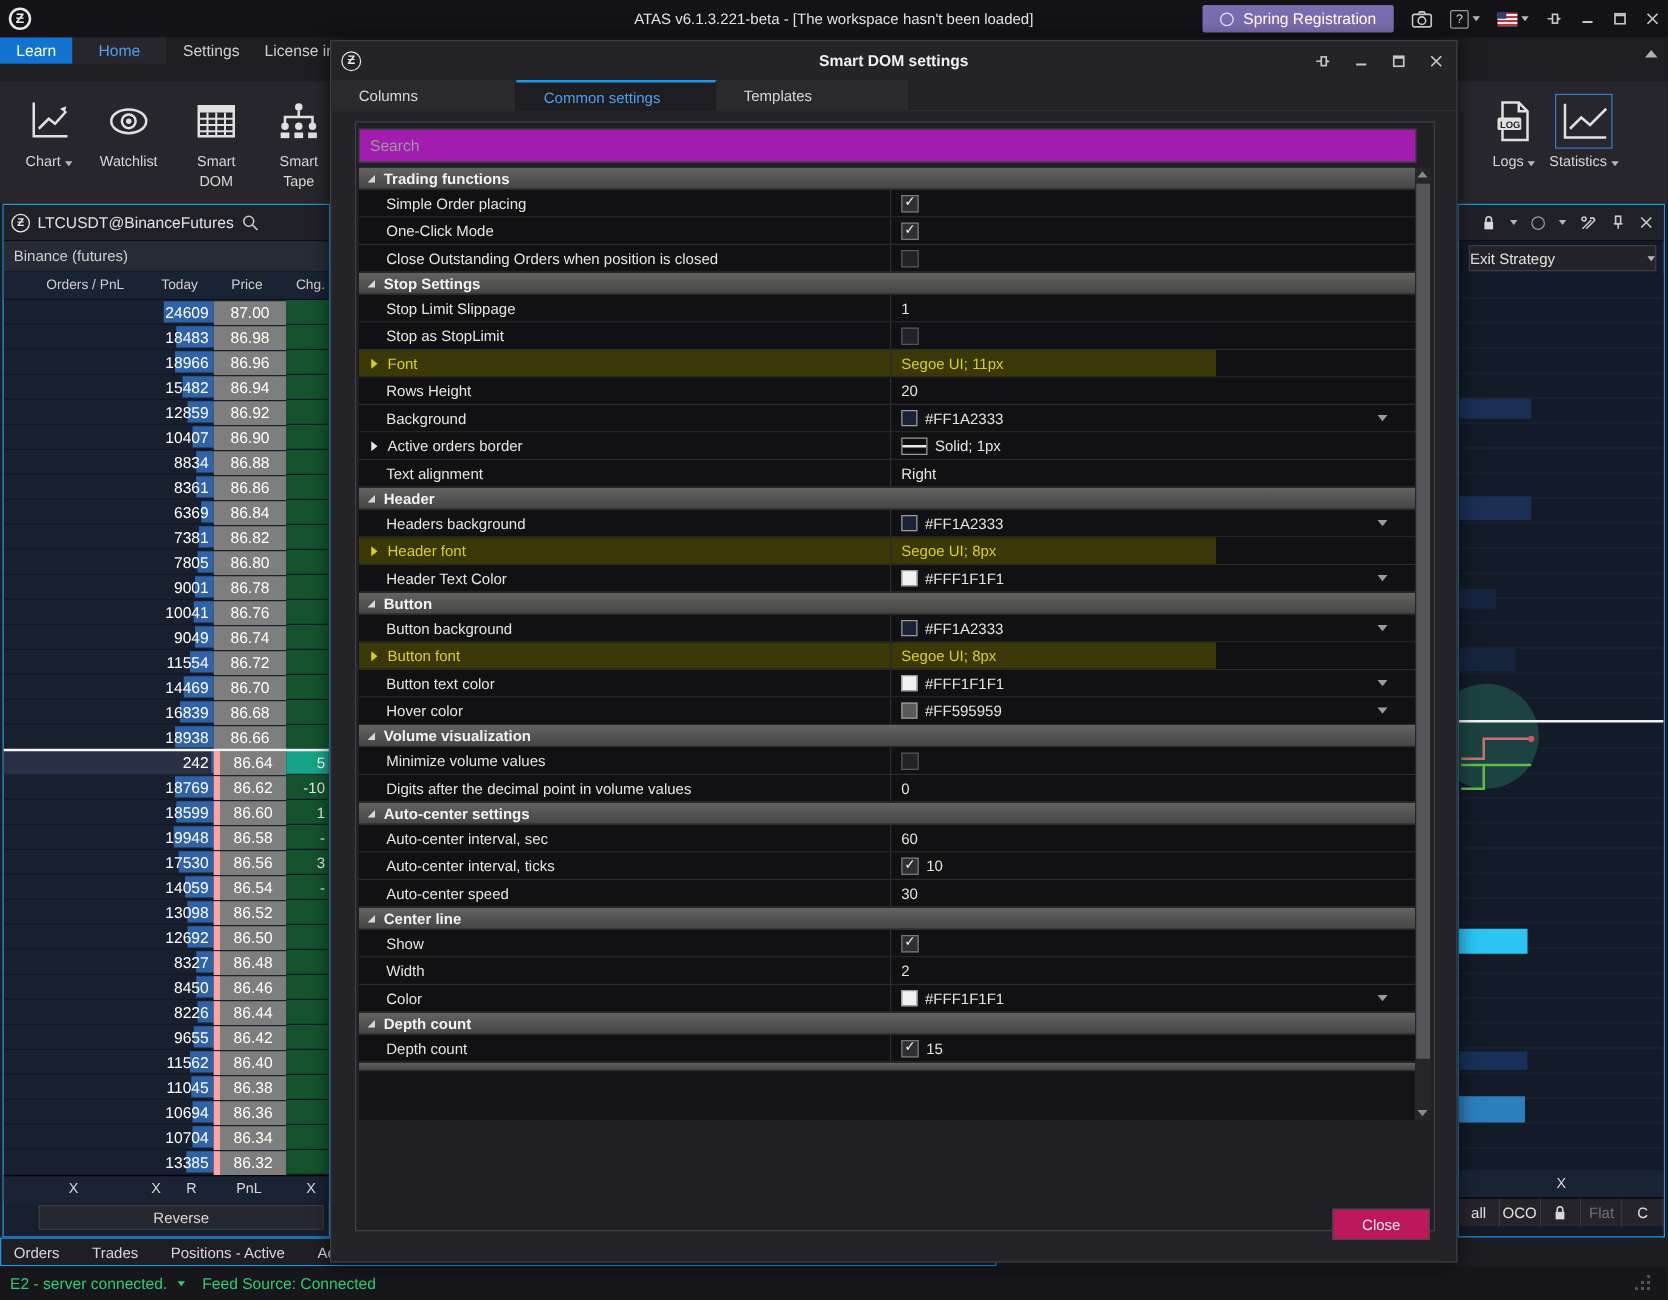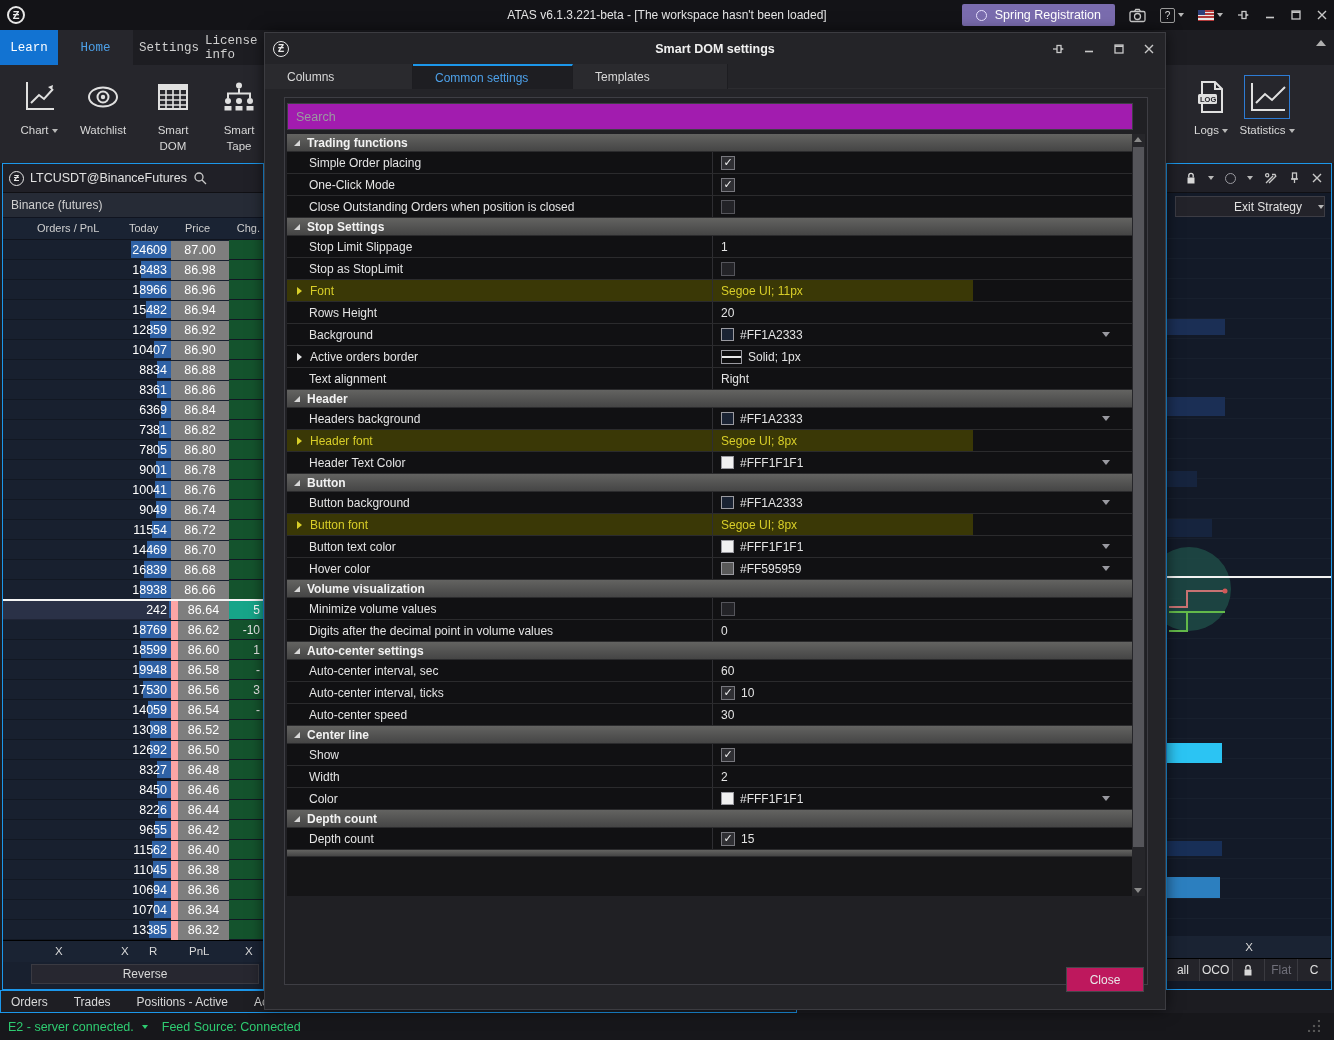--- a/index.html
+++ b/index.html
@@ -17,21 +17,21 @@
   #reg-btn{background:#7a6cae;color:#fff;border-radius:2px;height:22px;padding:0 14px;display:flex;align-items:center;gap:8px;font-size:12.5px;}
   #reg-btn .ring{width:11px;height:11px;border:1.5px solid #e8e2ff;border-radius:50%;}
   .tb-ico{color:#c8c8c8;display:flex;align-items:center;gap:3px;}
   .caret{width:0;height:0;border-left:3.5px solid transparent;border-right:3.5px solid transparent;border-top:4px solid #b8b8b8;display:inline-block;}
   .qbox{border:1px solid #9a9a9a;width:15px;height:15px;display:flex;align-items:center;justify-content:center;color:#d8d8d8;font-size:10px;border-radius:2px;}
   .usflag{width:16px;height:11px;background:repeating-linear-gradient(#b23a3a 0 1.6px,#e8e8e8 1.6px 3.2px);position:relative;}
   .usflag:after{content:"";position:absolute;left:0;top:0;width:7px;height:5px;background:#2e3f7a;}
 
   
   #ribbon-tabs{left:0;top:30px;width:1334px;height:35px;background:#1d1d22;}
-  .rtab{position:absolute;top:0;height:35px;display:flex;align-items:center;justify-content:center;font-size:12.5px;color:#d0d0d0;font-family:Liberation Mono, monospace;}
+  .rtab{position:absolute;top:0;height:21px;display:flex;align-items:center;justify-content:center;font-size:12.5px;color:#d0d0d0;}
   .rtab.learn{background:#1273d2;color:#fff;}
   .rtab.active{background:#26262c;color:#4da0e8;}
   #ribbon-body{left:0;top:65px;width:1334px;height:98px;background:#26262c;}
   .tool{position:absolute;top:6px;width:62px;height:86px;display:flex;flex-direction:column;align-items:center;color:#d8d8d8;}
   .tool .ibox{width:46px;height:44px;display:flex;align-items:center;justify-content:center;margin-top:4px;}
   .tool .ibox.sel{border:1px solid #2d7bd4;}
   .tool .tlabel{margin-top:5px;font-size:11.5px;text-align:center;line-height:1.15;display:flex;align-items:center;gap:3px;flex-direction:column;}
   .tool .lrow{display:flex;align-items:center;gap:3px;}
   #collapse-ribbon{right:8px;top:40px;width:0;height:0;border-left:5px solid transparent;border-right:5px solid transparent;border-bottom:6px solid #b0b0b0;}
 
@@ -40,21 +40,21 @@
   #dom-head{height:29px;background:#202027;display:flex;align-items:center;gap:6px;padding:0 6px;color:#e2e2e2;font-size:12.5px;border-bottom:1px solid #101014;}
   #dom-sub{height:25px;background:#262b36;display:flex;align-items:center;padding:0 8px;color:#cfcfcf;border-bottom:1px solid #101420;}
   #dom-colhead{height:22px;background:#1a2333;position:relative;color:#cfcfcf;font-size:11px;border-bottom:1px solid #10141e;}
   #dom-rows{position:relative;}
   .dom-row{height:20px;position:relative;border-bottom:1px solid rgba(0,0,0,.25);}
   .dom-row.sel{background:#2a3147;}
   .cell-today{position:absolute;left:80px;top:0;width:88px;height:100%;}
   .cell-today .bar{position:absolute;right:0;top:1px;bottom:1px;background:#2f62a6;}
   .cell-today .v{position:absolute;right:4px;top:2.5px;color:#fff;font-size:12.5px;}
   .cell-price{position:absolute;left:168px;top:0;width:58px;height:19px;background:#7e7e7e;color:#fff;display:flex;align-items:center;justify-content:center;font-size:12.5px;margin-top:0.5px;}
-  .dom-row.bid .cell-price{border-left:7px solid #fca5a5;}
+  .dom-row.bid .cell-price{border-left:5px solid #fca5a5;}
   .cell-chg{position:absolute;left:226px;top:0;width:34px;height:100%;background:#14532d;color:#e8e8e8;font-size:12px;display:flex;align-items:center;justify-content:flex-end;padding-right:3px;}
   .cell-chg.grn{background:#17a589;color:#fff;}
   #center-line{position:absolute;left:0;width:260px;height:2px;background:#f5f5f5;z-index:3;}
   #dom-footx{height:22px;background:#1a2333;position:relative;color:#d8d8d8;font-size:11.5px;border-top:1px solid #000;}
   #dom-footx span{position:absolute;top:4px;}
   #reverse-row{height:23px;display:flex;align-items:center;}
   #reverse-btn{margin-left:28px;width:228px;height:20px;background:#272730;border:1px solid #3a3a42;color:#d8d8d8;display:flex;align-items:center;justify-content:center;font-size:12px;}
 
   
   #bottom-tabs{left:0;top:990px;width:797px;height:23px;background:#1e1e23;border:1px solid #1c97ea;display:flex;align-items:center;gap:26px;padding:0 10px;color:#d8d8d8;font-size:12px;}
@@ -64,21 +64,21 @@
     radial-gradient(circle at 11px 1px,#555 1.3px,transparent 1.6px),
     radial-gradient(circle at 11px 6px,#555 1.3px,transparent 1.6px),
     radial-gradient(circle at 6px 6px,#555 1.3px,transparent 1.6px),
     radial-gradient(circle at 11px 11px,#555 1.3px,transparent 1.6px),
     radial-gradient(circle at 6px 11px,#555 1.3px,transparent 1.6px),
     radial-gradient(circle at 1px 11px,#555 1.3px,transparent 1.6px);}
 
   
   #right-panel{left:1166px;top:163px;width:166px;height:827px;border:1px solid #1c97ea;background:#131a28;overflow:hidden;}
   #rp-toolbar{height:29px;background:#202027;display:flex;align-items:center;justify-content:flex-end;gap:11px;padding:0 8px;color:#c8c8c8;border-bottom:1px solid #101014;}
-  #rp-strategy{margin:3px 6px 2px 8px;height:21px;background:#23232a;border:1px solid #3c3c44;display:flex;align-items:center;justify-content:flex-end;gap:16px;color:#e2e2e2;font-size:12px;}
+  #rp-strategy{margin:3px 6px 2px 8px;height:21px;background:#23232a;border:1px solid #3c3c44;display:flex;align-items:center;justify-content:space-between;gap:16px;color:#e2e2e2;font-size:12px;}
   #rp-ladder{position:relative;height:717px;background:repeating-linear-gradient(#131a28 0 19px,#18202e 19px 20px);}
   .rp-bar{position:absolute;left:0;}
   #rp-xrow{height:22px;background:#1a2333;display:flex;align-items:center;justify-content:center;color:#d8d8d8;font-size:11.5px;}
   #rp-btns{height:23px;display:flex;border-top:1px solid #000;}
   .rp-btn{flex:1;background:#24242a;border-right:1px solid #3a3a40;display:flex;align-items:center;justify-content:center;color:#e0e0e0;font-size:12px;}
   .rp-btn.dim{color:#70707a;}
 
   
   #dialog{left:264px;top:32px;width:902px;height:978px;background:#242428;border:1px solid #3c3c41;z-index:10;box-shadow:0 0 14px rgba(0,0,0,.6);}
   #dlg-titlebar{height:31px;display:flex;align-items:center;padding:0 8px;position:relative;}

